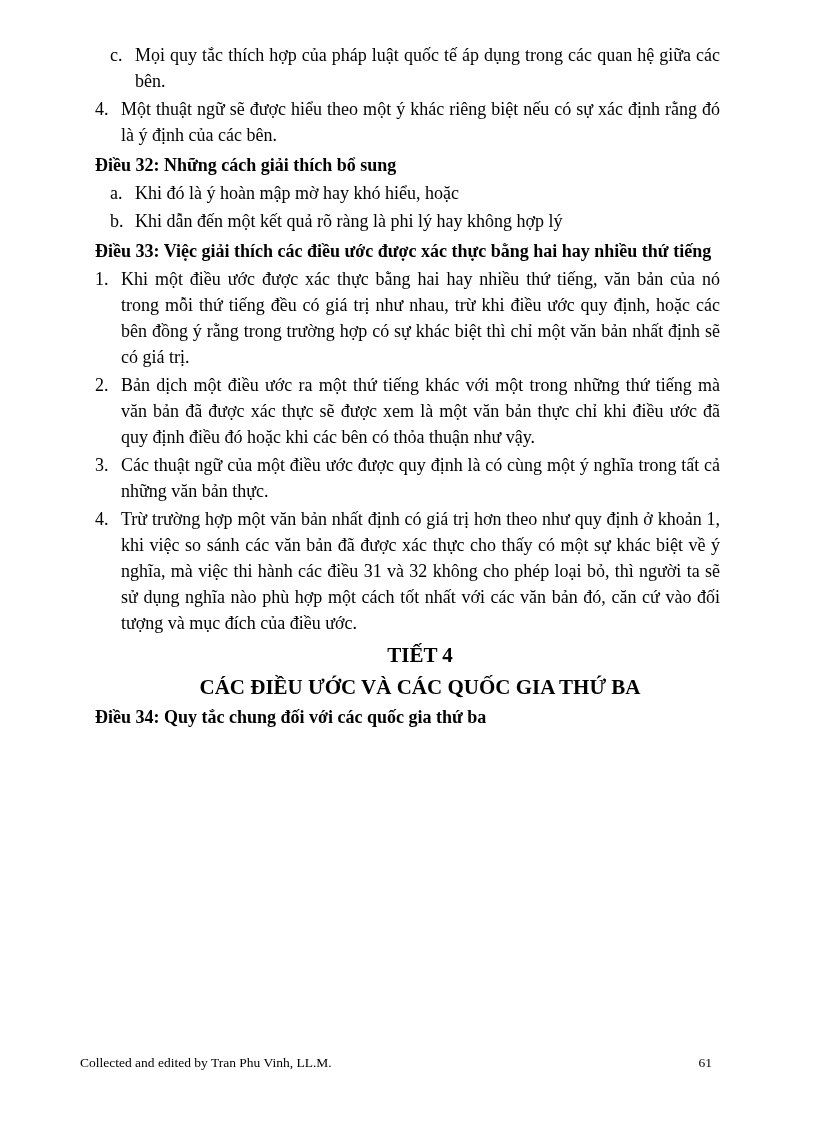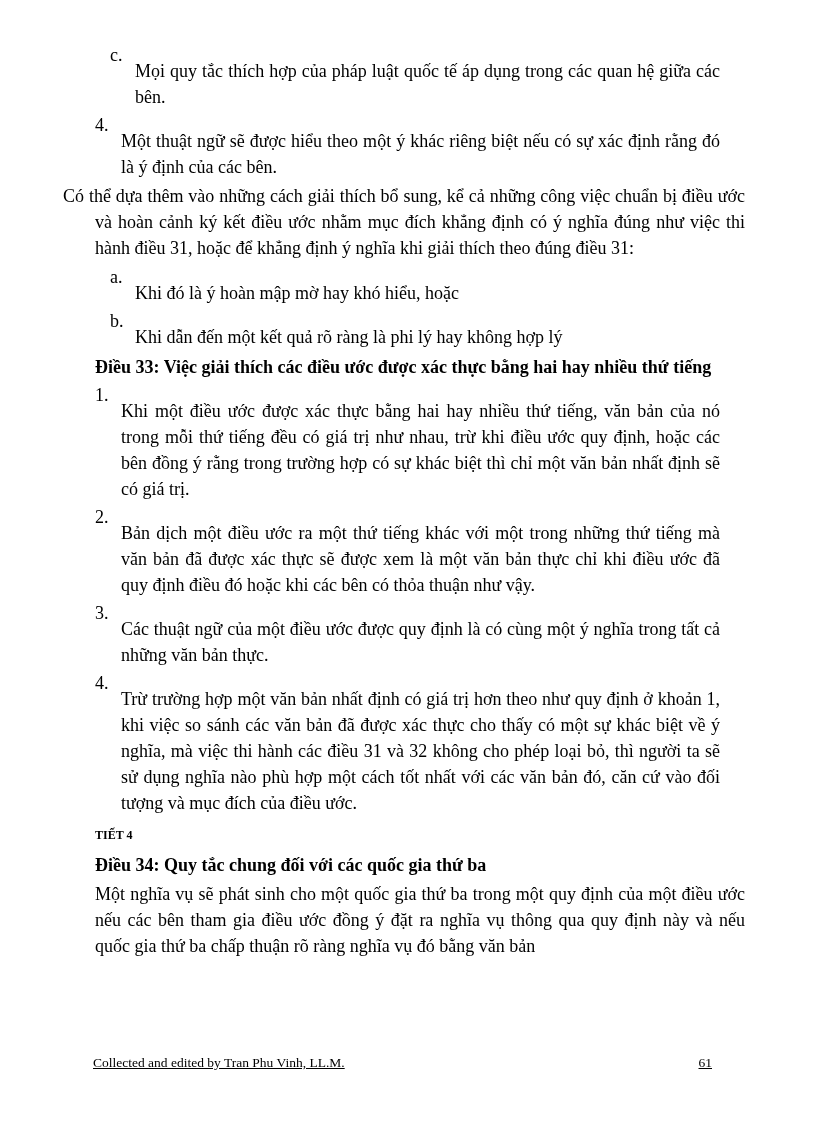--- a/index.html
+++ b/index.html
@@ -13,51 +13,51 @@
     margin:0 auto;
   }
   .content{
     position:absolute;
     left:95px;top:40px;width:650px;
     font-size:18px;line-height:26px;
   }
   .p{text-align:justify;margin:3px 0;}
   .p.outdent{text-indent:-32px;}
   .h{font-weight:700;text-align:justify;margin:4px 0 2px;}
-  .center-h{font-weight:700;text-align:left;margin:6px 0 2px;font-size:12px;}
+  .center-h{font-weight:700;text-align:center;margin:6px 0 2px;font-size:21px;}
   .li{display:flex;margin:2px 0;padding-right:25px;}
   .li .marker{flex:0 0 26px;}
   .li.letter{margin-left:15px;}
   .li.letter .marker{flex:0 0 25px;}
-  .li .li-text{flex:1;text-align:justify;margin-top:16px;}
+  .li .li-text{flex:1;text-align:justify;}
   .footer{
     position:absolute;
-    left:93px;right:104px;top:1054px;
+    left:80px;right:104px;top:1054px;
     display:flex;justify-content:space-between;align-items:baseline;
-    font-size:13.5px;line-height:18px;text-decoration:underline;
+    font-size:13.5px;line-height:18px;
   }
 </style>
 </head>
 <body>
 
 <div class="page">
   <div class="content">
 
     <div class="li letter">
       <span class="marker">c.</span>
       <span class="li-text">Mọi quy tắc thích hợp của pháp luật quốc tế áp dụng trong các quan hệ giữa các bên.</span>
     </div>
 
     <div class="li">
       <span class="marker">4.</span>
       <span class="li-text">Một thuật ngữ sẽ được hiểu theo một ý khác riêng biệt nếu có sự xác định rằng đó là ý định của các bên.</span>
     </div>
 
+    <div class="h">Điều 32: Những cách giải thích bổ sung</div>
 
-    <div class="p outdent">Có thể dựa thêm vào những cách giải thích bổ sung, kể cả những công việc chuẩn bị điều ước và hoàn cảnh ký kết điều ước nhằm mục đích khẳng định có ý nghĩa đúng như việc thi hành điều 31, hoặc để khẳng định ý nghĩa khi giải thích theo đúng điều 31:</div>
 
     <div class="li letter">
       <span class="marker">a.</span>
       <span class="li-text">Khi đó là ý hoàn mập mờ hay khó hiểu, hoặc</span>
     </div>
 
     <div class="li letter">
       <span class="marker">b.</span>
       <span class="li-text">Khi dẫn đến một kết quả rõ ràng là phi lý hay không hợp lý</span>
     </div>
@@ -79,26 +79,26 @@
       <span class="li-text">Các thuật ngữ của một điều ước được quy định là có cùng một ý nghĩa trong tất cả những văn bản thực.</span>
     </div>
 
     <div class="li">
       <span class="marker">4.</span>
       <span class="li-text">Trừ trường hợp một văn bản nhất định có giá trị hơn theo như quy định ở khoản 1, khi việc so sánh các văn bản đã được xác thực cho thấy có một sự khác biệt về ý nghĩa, mà việc thi hành các điều 31 và 32 không cho phép loại bỏ, thì người ta sẽ sử dụng nghĩa nào phù hợp một cách tốt nhất với các văn bản đó, căn cứ vào đối tượng và mục đích của điều ước.</span>
     </div>
 
     <div class="center-h">TIẾT 4</div>
 
+    <div class="center-h">CÁC ĐIỀU ƯỚC VÀ CÁC QUỐC GIA THỨ BA</div>
 
     <div class="h">Điều 34: Quy tắc chung đối với các quốc gia thứ ba</div>
 
 
 
-    <div class="p">Một nghĩa vụ sẽ phát sinh cho một quốc gia thứ ba trong một quy định của một điều ước nếu các bên tham gia điều ước đồng ý đặt ra nghĩa vụ thông qua quy định này và nếu quốc gia thứ ba chấp thuận rõ ràng nghĩa vụ đó bằng văn bản</div>
 
   </div>
 
   <div class="footer">
     <span>Collected and edited by Tran Phu Vinh, LL.M.</span>
     <span>61</span>
   </div>
 </div>
 
 </body></html>

